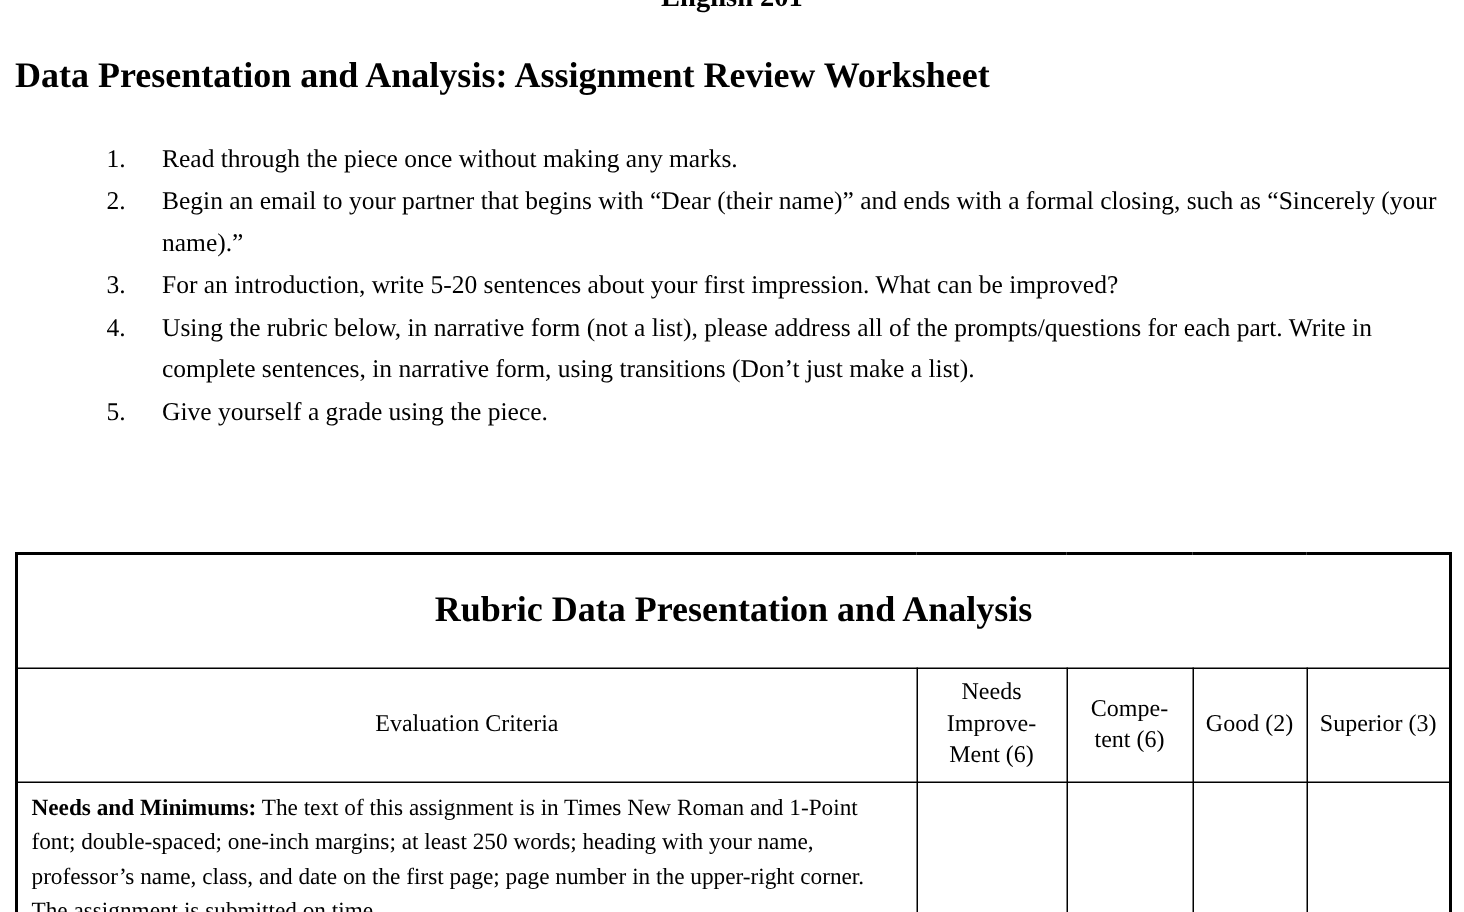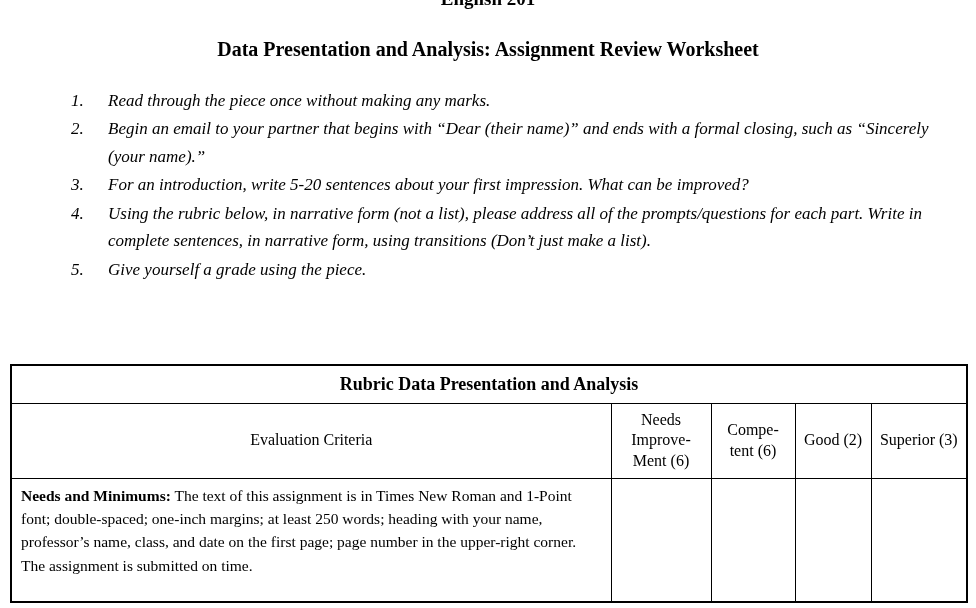--- a/index.html
+++ b/index.html
@@ -18,54 +18,53 @@
     padding: 0 10px;
   }
   .course-title {
     text-align: center;
     font-weight: bold;
     font-size: 19px;
     margin-top: -12px; 
     line-height: 1.2;
   }
   .doc-title {
-    text-align: center;
+    text-align: left;
     font-weight: bold;
-    font-size: 20px;
+    font-size: 24px;
     margin-top: 26px;
     line-height: 1.2;
   }
   ol.instructions {
     margin: 26px 0 0 0;
     padding-left: 78px;
     font-size: 17px;
     line-height: 1.62;
-    font-style: italic;
   }
   ol.instructions li {
     padding-left: 20px;
     margin-bottom: 1px;
   }
   table.rubric {
     border-collapse: collapse;
     width: 956px;
     margin: 80px auto 0 auto;
     table-layout: fixed;
   }
   table.rubric, table.rubric th, table.rubric td {
     border: 1px solid #000000;
   }
   table.rubric {
     border-width: 2px;
   }
   td.rubric-title-cell {
     text-align: center;
     font-weight: bold;
-    font-size: 18px;
-    padding: 8px 8px;
+    font-size: 24px;
+    padding: 24px 8px;
   }
   tr.header-row th {
     font-size: 16px;
     font-weight: normal;
     text-align: center;
     vertical-align: middle;
     padding: 6px 4px;
     line-height: 1.3;
     height: 58px;
   }

